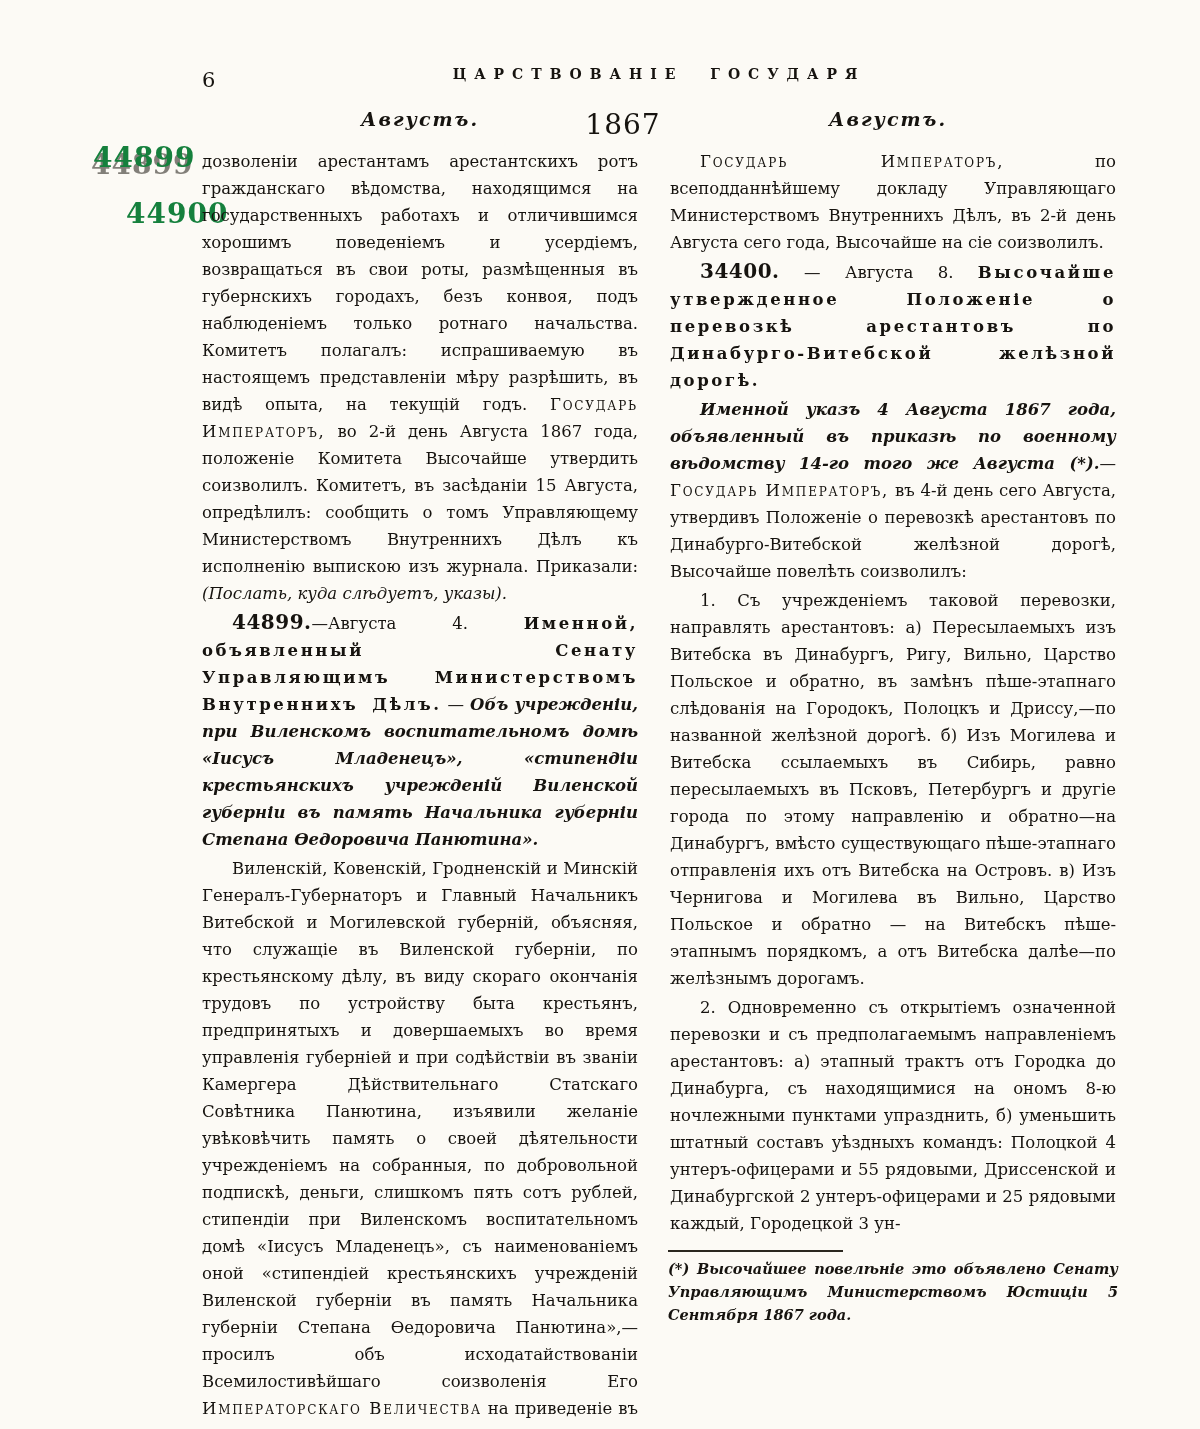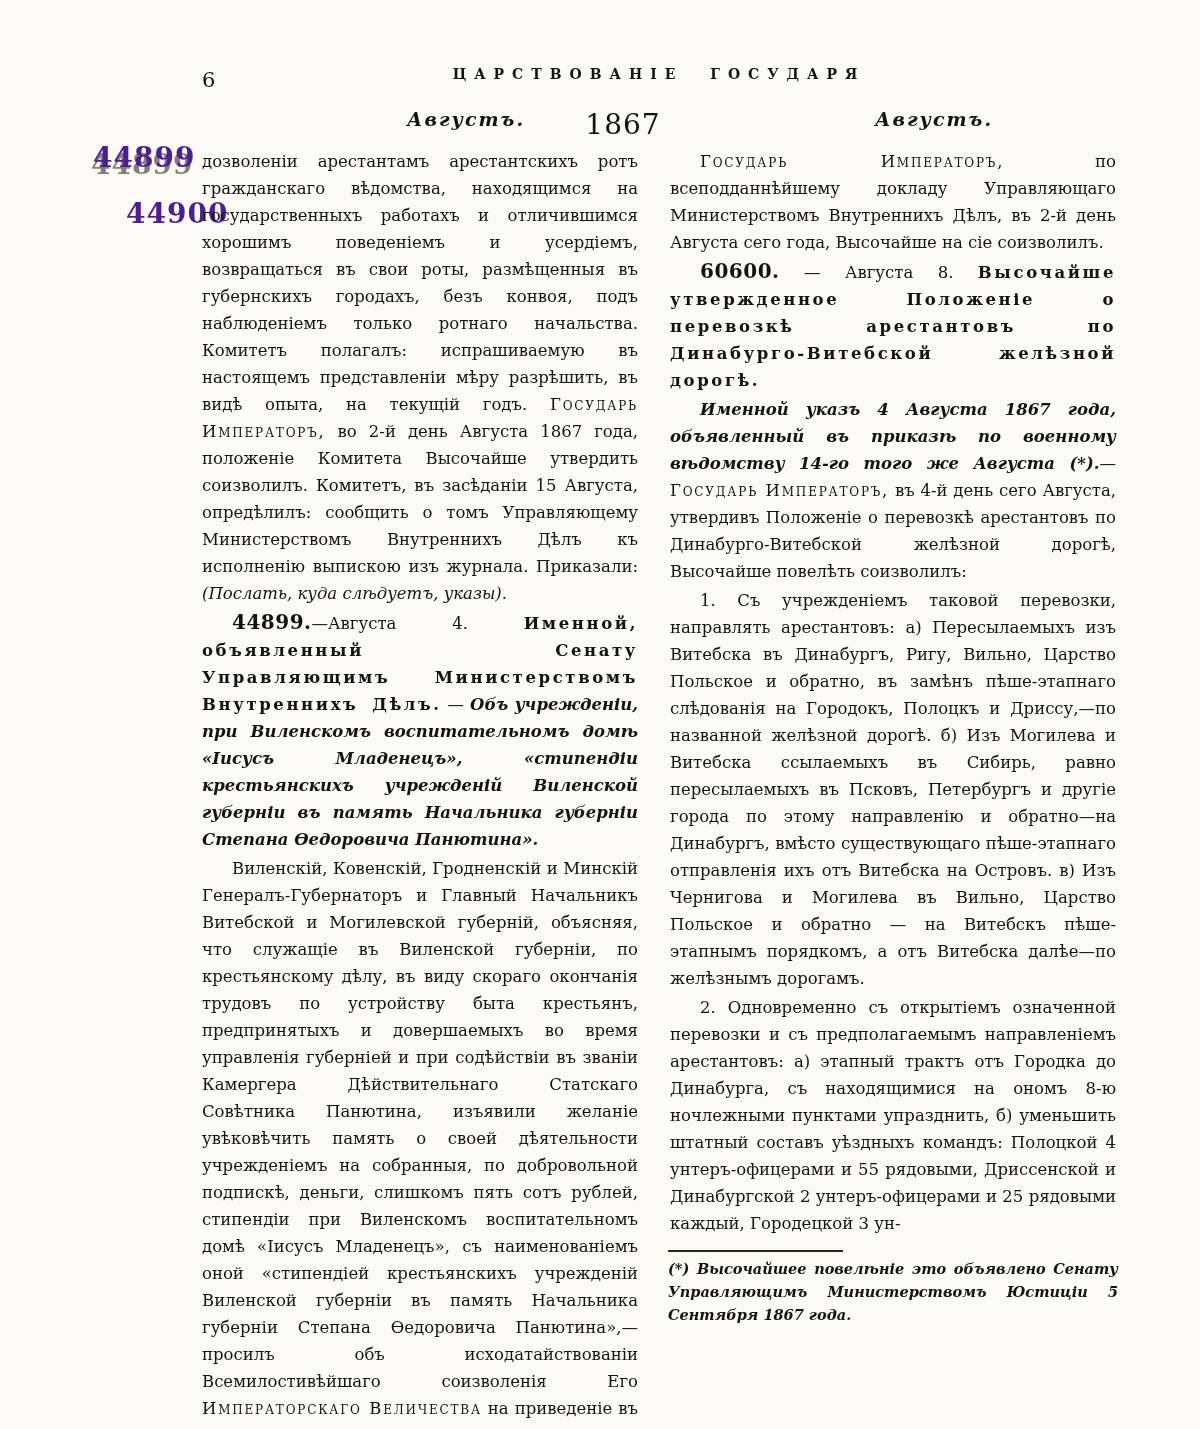--- a/index.html
+++ b/index.html
@@ -22,30 +22,30 @@
   .running-title {
     position: absolute; left: 200px; top: 0; width: 918px;
     text-align: center; font-size: 14px; font-weight: 700;
     letter-spacing: 8px; word-spacing: 14px; white-space: nowrap;
   }
 
   
   .date-row { position: absolute; top: 108px; left: 0; width: 100%; height: 26px; }
   .month-label {
     position: absolute; transform: translateX(-50%);
-    font-style: italic; font-weight: 700; font-size: 19px; letter-spacing: 2px; margin-left: 46px;
+    font-style: italic; font-weight: 700; font-size: 19px; letter-spacing: 2px;
   }
   .month-left  { left: 420px; }
   .month-right { left: 888px; }
   .year-label  { position: absolute; left: 623px; transform: translateX(-50%); font-size: 28px; letter-spacing: 1px; }
 
   
   .margin-num {
     position: absolute; font-size: 28px; font-weight: 700; letter-spacing: 1px;
-    color: #4c1d95;
+    color: #15803d;
   }
   .margin-num.first  { left: 93px; top: 141px; text-shadow: -2px 7px 0 rgba(30,25,18,0.55); }
   .margin-num.second { left: 90px; top: 197px; margin-left: 36px; }
 
   
   .columns { position: absolute; top: 146px; left: 200px; width: 918px; display: flex; gap: 28px; }
   .col { font-size: 16.5px; line-height: 27px; text-align: justify; }
   .col-left  { width: 440px; }
   .col-right { width: 450px; }
 
@@ -90,21 +90,21 @@
   <div class="columns">
 
     <div class="col col-left">
       <p class="para flush"><span>дозволеніи арестантамъ арестантскихъ ротъ гражданскаго вѣдомства, находящимся на государственныхъ работахъ и отличившимся хорошимъ поведеніемъ и усердіемъ, возвращаться въ свои роты, размѣщенныя въ губернскихъ городахъ, безъ конвоя, подъ наблюденіемъ только ротнаго начальства. Комитетъ полагалъ: испрашиваемую въ настоящемъ представленіи мѣру разрѣшить, въ видѣ опыта, на текущій годъ. </span><span class="sp">Государь Императоръ,</span><span> во 2-й день Августа 1867 года, положеніе Комитета Высочайше утвердить соизволилъ. Комитетъ, въ засѣданіи 15 Августа, опредѣлилъ: сообщить о томъ Управляющему Министерствомъ Внутреннихъ Дѣлъ къ исполненію выпискою изъ журнала. Приказали: </span><span class="it">(Послать, куда слѣдуетъ, указы).</span></p>
       <p class="para"><span class="entry-num">44899.</span><span>—Августа 4. </span><span class="head">Именной, объявленный Сенату Управляющимъ Министерствомъ Внутреннихъ Дѣлъ.</span><span> — </span><span class="entry-title">Объ учрежденіи, при Виленскомъ воспитательномъ домѣ «Іисусъ Младенецъ», «стипендіи крестьянскихъ учрежденій Виленской губерніи въ память Начальника губерніи Степана Ѳедоровича Панютина».</span></p>
       <p class="para"><span>Виленскій, Ковенскій, Гродненскій и Минскій Генералъ-Губернаторъ и Главный Начальникъ Витебской и Могилевской губерній, объясняя, что служащіе въ Виленской губерніи, по крестьянскому дѣлу, въ виду скораго окончанія трудовъ по устройству быта крестьянъ, предпринятыхъ и довершаемыхъ во время управленія губерніей и при содѣйствіи въ званіи Камергера Дѣйствительнаго Статскаго Совѣтника Панютина, изъявили желаніе увѣковѣчить память о своей дѣятельности учрежденіемъ на собранныя, по добровольной подпискѣ, деньги, слишкомъ пять сотъ рублей, стипендіи при Виленскомъ воспитательномъ домѣ «Іисусъ Младенецъ», съ наименованіемъ оной «стипендіей крестьянскихъ учрежденій Виленской губерніи въ память Начальника губерніи Степана Ѳедоровича Панютина»,—просилъ объ исходатайствованіи Всемилостивѣйшаго соизволенія Его </span><span class="sp">Императорскаго Величества</span><span> на приведеніе въ исполненіе означеннаго заявленія служащихъ по крестьянскому дѣлу въ Виленской губерніи.</span></p>
     </div>
 
     <div class="col col-right">
       <p class="para"><span class="sp">Государь Императоръ,</span><span> по всеподданнѣйшему докладу Управляющаго Министерствомъ Внутреннихъ Дѣлъ, въ 2-й день Августа сего года, Высочайше на сіе соизволилъ.</span></p>
-      <p class="para"><span class="entry-num">60600.</span><span> — Августа 8. </span><span class="head">Высочайше утвержденное Положеніе о перевозкѣ арестантовъ по Динабурго-Витебской желѣзной дорогѣ.</span></p>
+      <p class="para"><span class="entry-num">34400.</span><span> — Августа 8. </span><span class="head">Высочайше утвержденное Положеніе о перевозкѣ арестантовъ по Динабурго-Витебской желѣзной дорогѣ.</span></p>
       <p class="para"><span class="entry-title">Именной указъ 4 Августа 1867 года, объявленный въ приказѣ по военному вѣдомству 14-го того же Августа (*).</span><span>—</span><span class="sp">Государь Императоръ,</span><span> въ 4-й день сего Августа, утвердивъ Положеніе о перевозкѣ арестантовъ по Динабурго-Витебской желѣзной дорогѣ, Высочайше повелѣть соизволилъ:</span></p>
       <p class="para"><span>1. Съ учрежденіемъ таковой перевозки, направлять арестантовъ: а) Пересылаемыхъ изъ Витебска въ Динабургъ, Ригу, Вильно, Царство Польское и обратно, въ замѣнъ пѣше-этапнаго слѣдованія на Городокъ, Полоцкъ и Дриссу,—по названной желѣзной дорогѣ. б) Изъ Могилева и Витебска ссылаемыхъ въ Сибирь, равно пересылаемыхъ въ Псковъ, Петербургъ и другіе города по этому направленію и обратно—на Динабургъ, вмѣсто существующаго пѣше-этапнаго отправленія ихъ отъ Витебска на Островъ. в) Изъ Чернигова и Могилева въ Вильно, Царство Польское и обратно — на Витебскъ пѣше-этапнымъ порядкомъ, а отъ Витебска далѣе—по желѣзнымъ дорогамъ.</span></p>
       <p class="para"><span>2. Одновременно съ открытіемъ означенной перевозки и съ предполагаемымъ направленіемъ арестантовъ: а) этапный трактъ отъ Городка до Динабурга, съ находящимися на ономъ 8-ю ночлежными пунктами упразднить, б) уменьшить штатный составъ уѣздныхъ командъ: Полоцкой 4 унтеръ-офицерами и 55 рядовыми, Дриссенской и Динабургской 2 унтеръ-офицерами и 25 рядовыми каждый, Городецкой 3 ун-</span></p>
       <hr class="footnote-rule">
       <p class="footnote"><span>(*) Высочайшее повелѣніе это объявлено Сенату Управляющимъ Министерствомъ Юстиціи 5 Сентября 1867 года.</span></p>
     </div>
 
   </div>
 </div>
 

